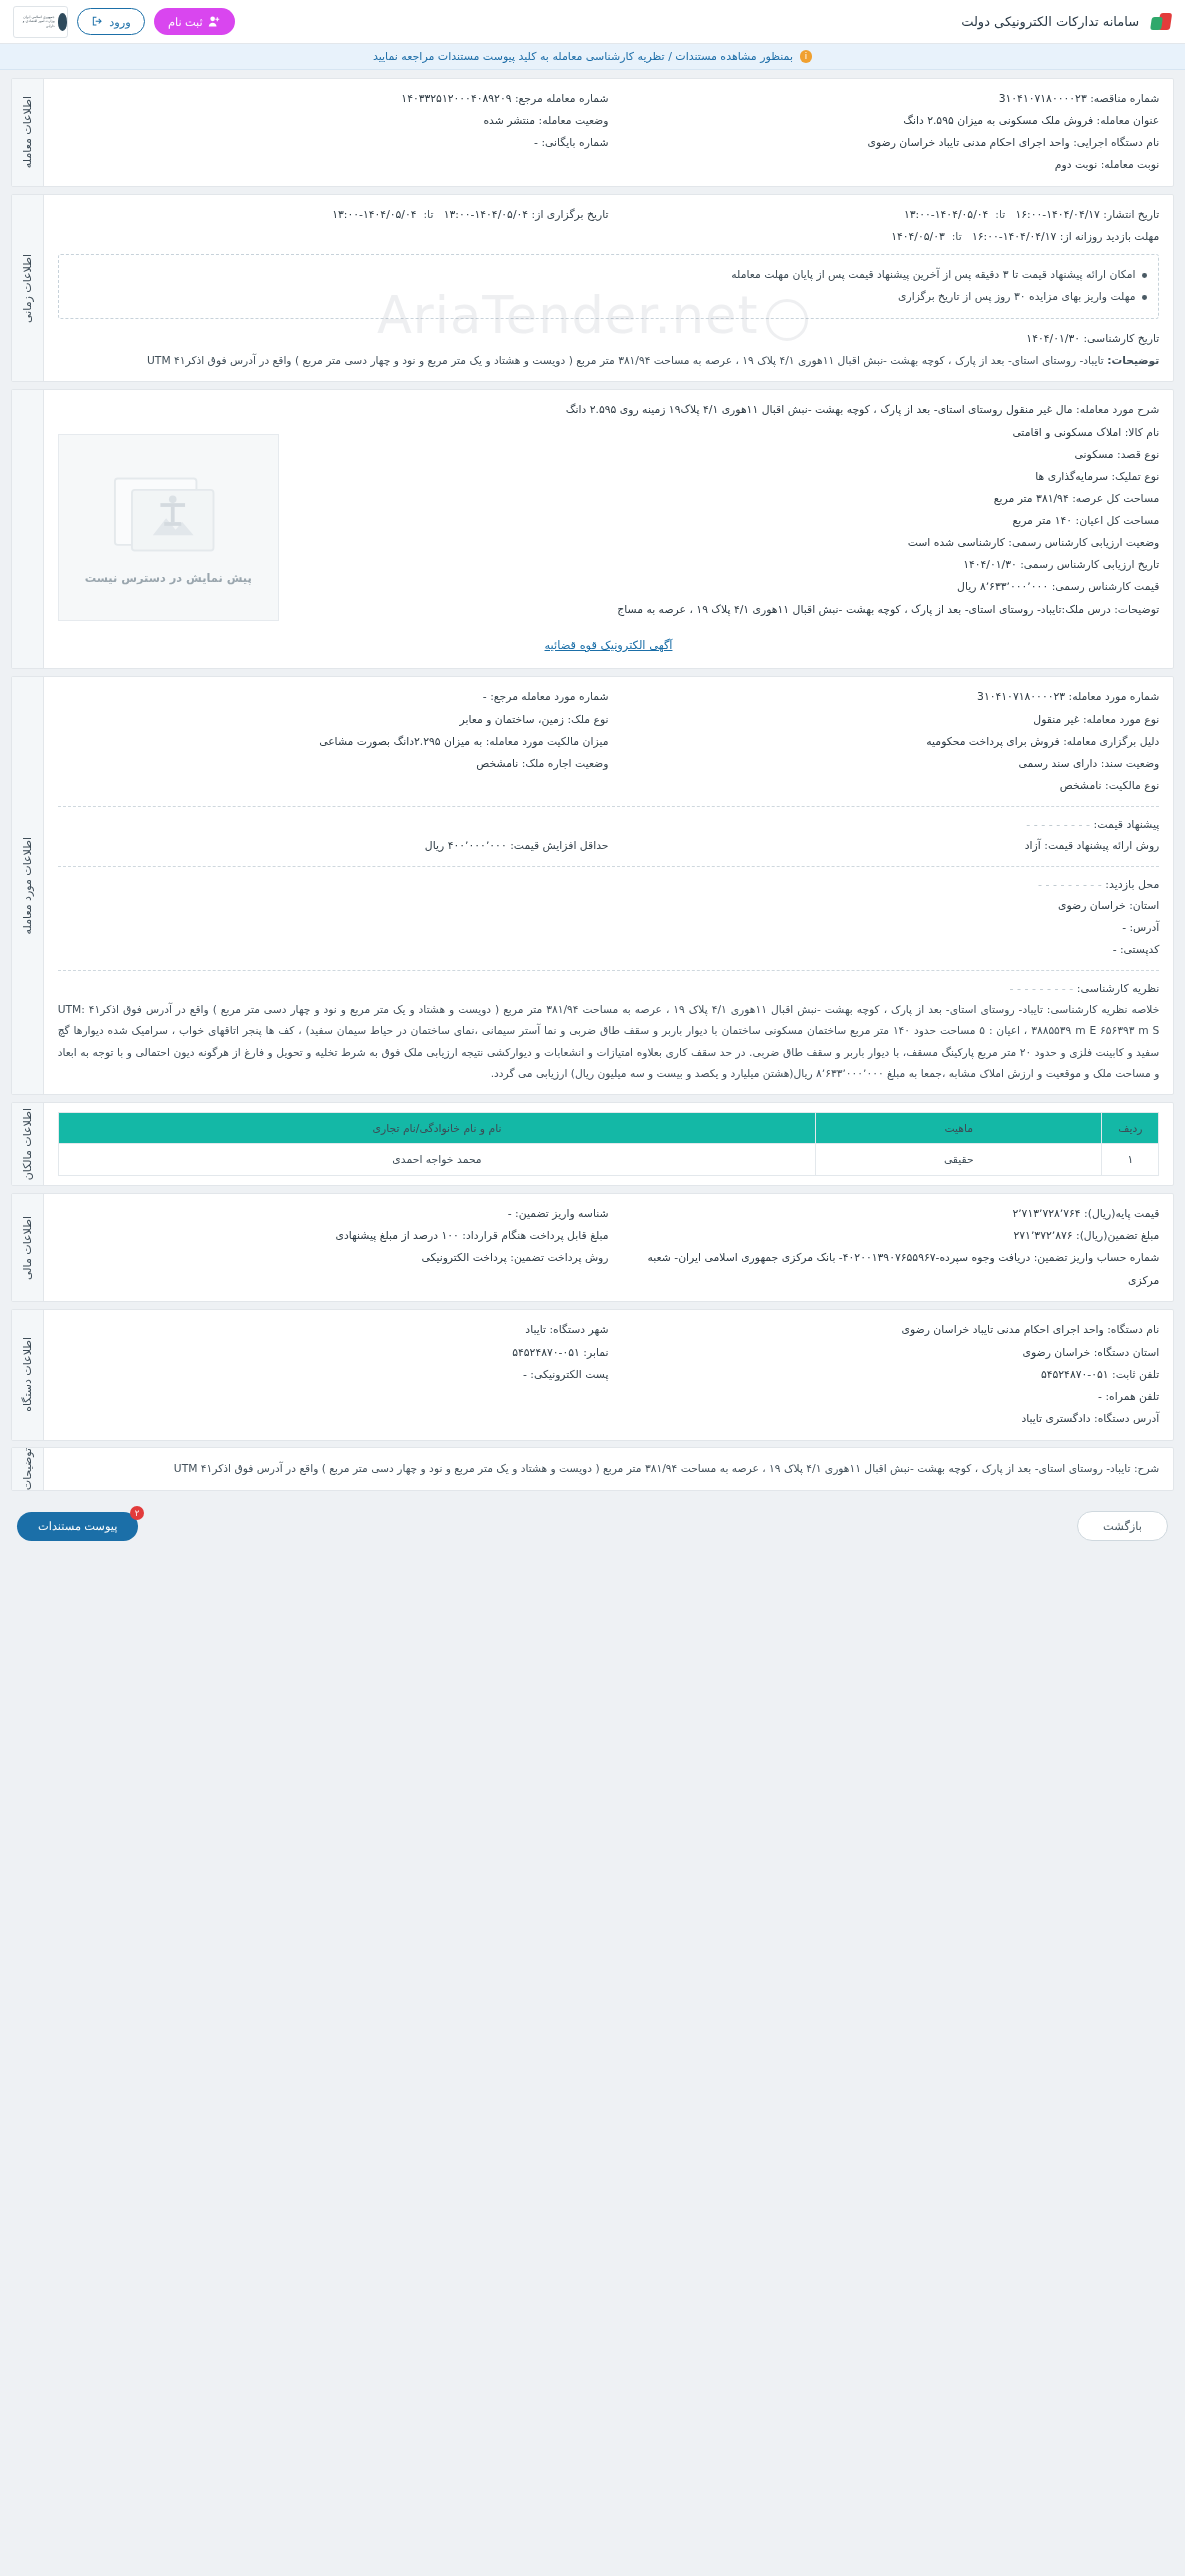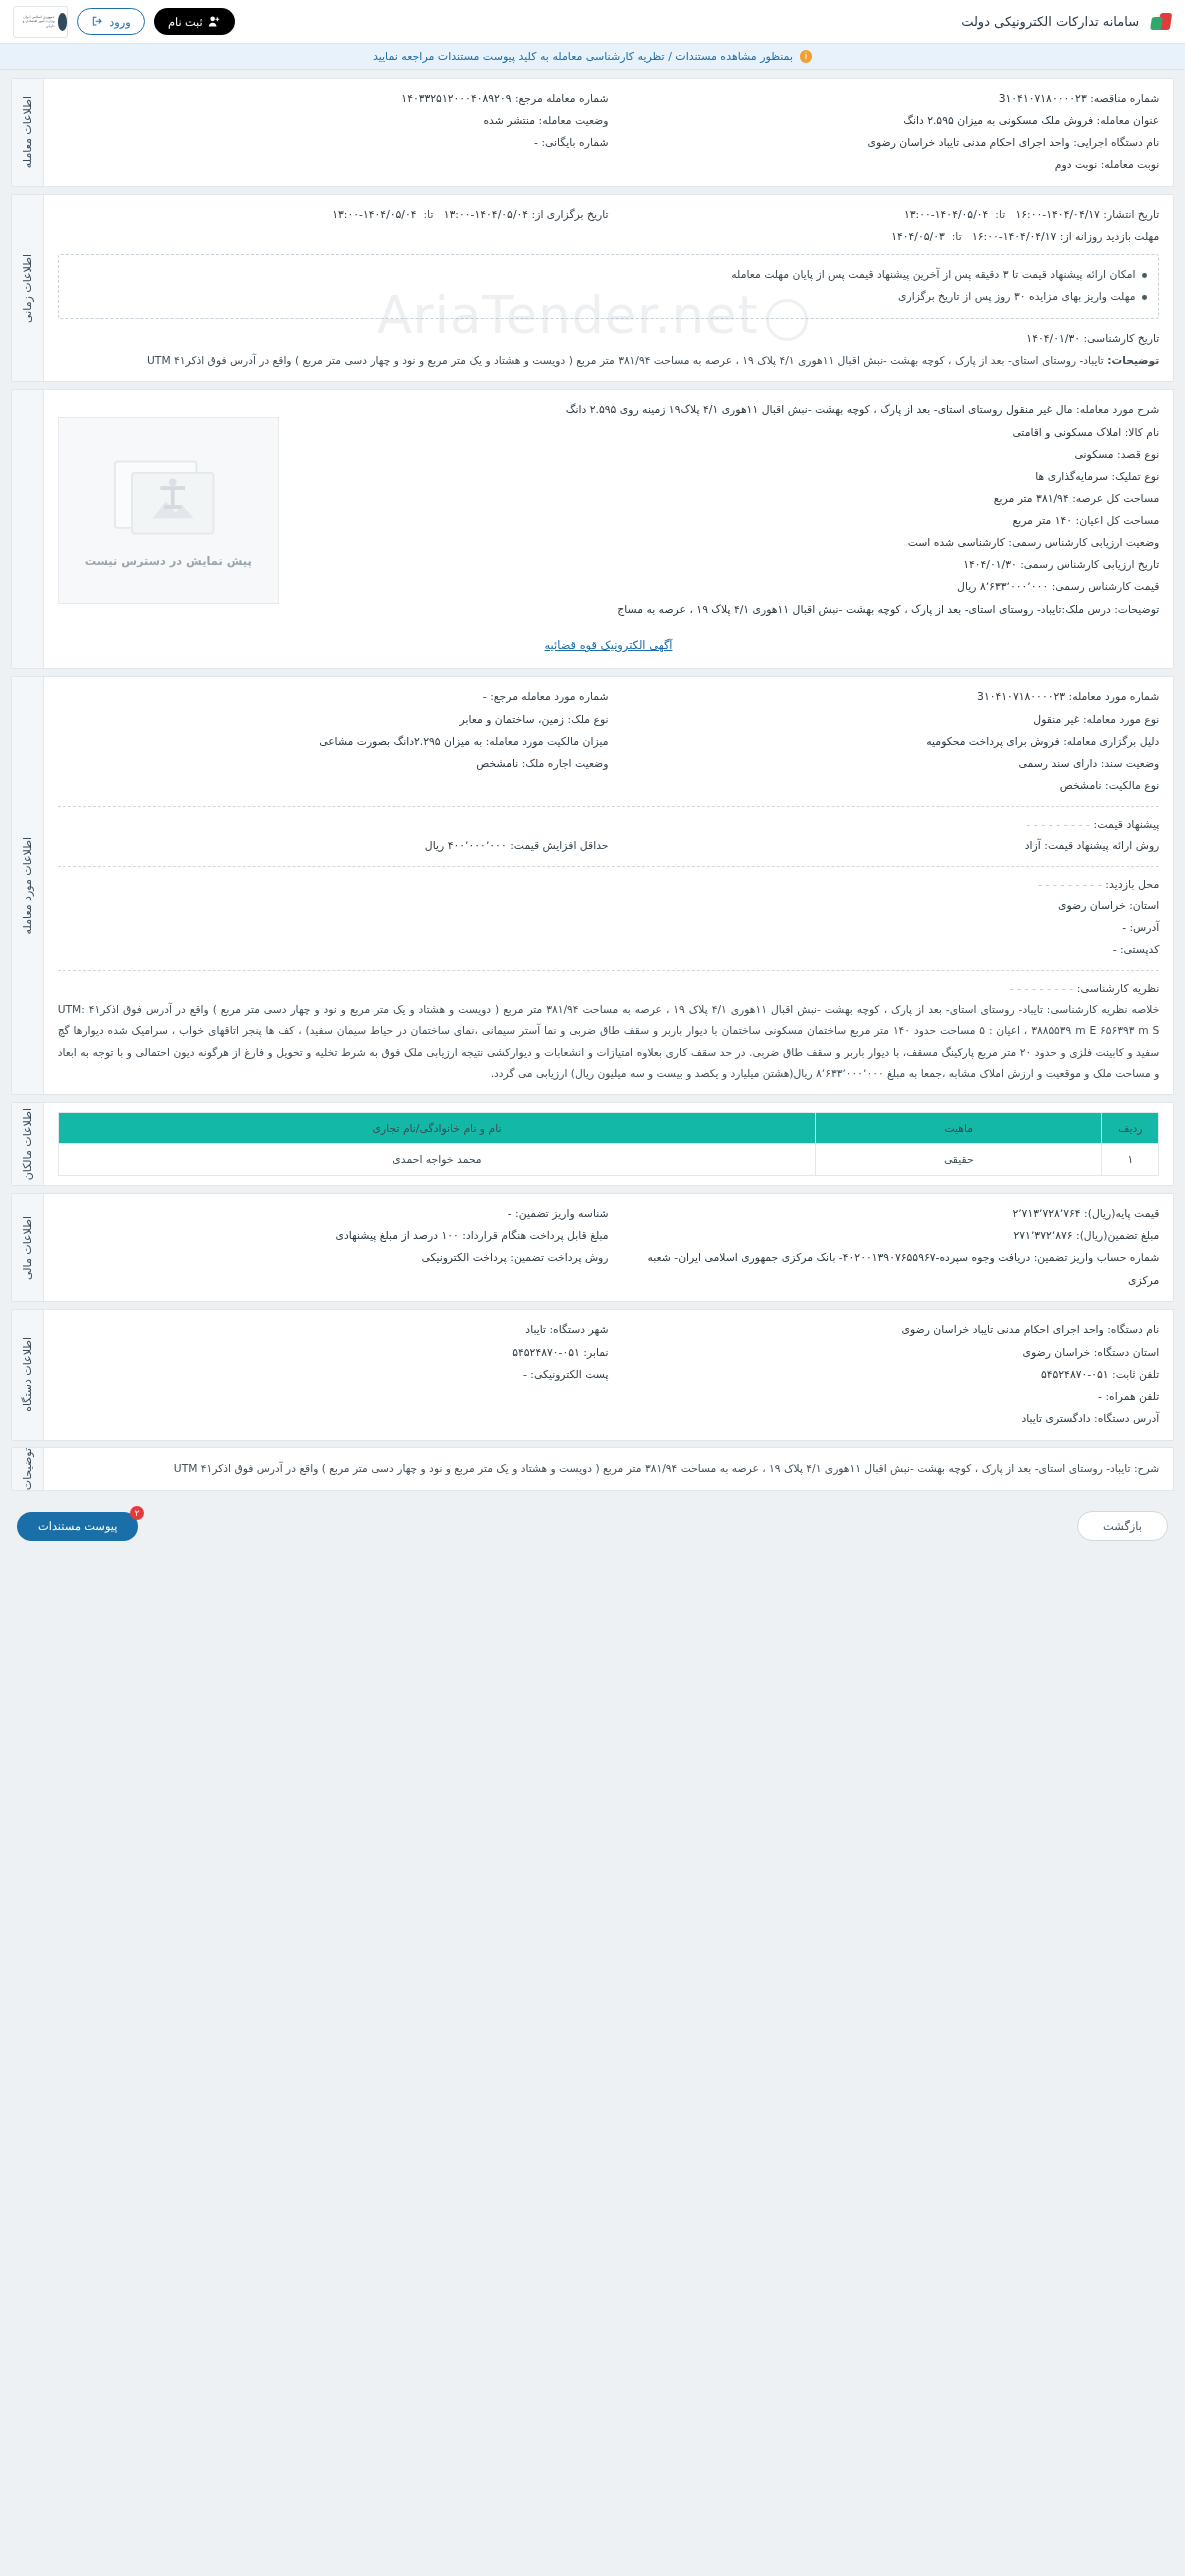--- a/index.html
+++ b/index.html
@@ -25,21 +25,21 @@
     position: absolute; border-radius: 2.9px;
   }
   .brand-logo .b1 { width: 12.4px; height: 17px; background: #e23b3b; right: 0; top: 1.9px; transform: skewX(-8deg);}
   .brand-logo .b2 { width: 10.5px; height: 13.3px; background: #2fa86b; right: 10.5px; top: 5.7px; transform: skewX(-8deg);}
   .top-actions { display: flex; align-items: center; gap: 8.6px; }
   .btn-pill {
     display: inline-flex; align-items: center; gap: 5.7px;
     border-radius: 15.2px; font-size: 11.4px; padding: 5.7px 13.3px; cursor: pointer;
     border: 1px solid transparent; white-space: nowrap;
   }
-  .btn-register { background: #000000; color: #fff; justify-content: center; }
+  .btn-register { background: #d946ef; color: #fff; justify-content: center; }
   .btn-login { background: #fff; color: #1b6fa8; border-color: #1b6fa8; }
   .ic { display: inline-block; width: 12.4px; height: 12.4px; }
   .gov-logo {
     width: 55px; height: 32px; border: 1px solid #dfe4e8; border-radius: 2.9px;
     display: flex; align-items: center; justify-content: center; gap: 2.9px;
     background: #fff;
   }
   .gov-logo .seal {
     width: 18px; height: 18px; border-radius: 50%; background: #2e4a5c;
   }
@@ -86,21 +86,21 @@
     margin: 5.7px 0 9.5px 0;
   }
   .dashbox .li { font-size: 10.8px; color: #3c4a53; line-height: 2.1; display: flex; align-items: center; gap: 6.7px;}
   .dashbox .bullet { width: 4.8px; height: 4.8px; border-radius: 50%; background: #4a5a64; flex: 0 0 auto;}
 
   .hr-dashed { border: 0; border-top: 1px dashed #cfd8de; margin: 8.6px 0; }
 
   .para { font-size: 10.7px; color: #42505a; line-height: 2.0; text-align: justify; }
 
   
-  .thumbwrap { display: flex; gap: 13.3px; align-items: center; }
+  .thumbwrap { display: flex; gap: 13.3px; align-items: flex-end; }
   .thumb {
     width: 221px; height: 187px; background: #f6f8f9; border: 1px solid #e6eaee;
     display: flex; flex-direction: column; align-items: center; justify-content: center;
     gap: 11.4px; flex: 0 0 auto; font-weight: bold;
   }
   .thumb .ph { width: 114px; height: 91px; opacity: .55; }
   .thumb .cap { font-size: 11.4px; color: #9aa6ae; }
 
   .linkline { text-align: center; margin: 13.3px 0 5.7px 0; }
   .linkline a { color: #1b6fa8; font-size: 11.4px; text-decoration: underline; }

